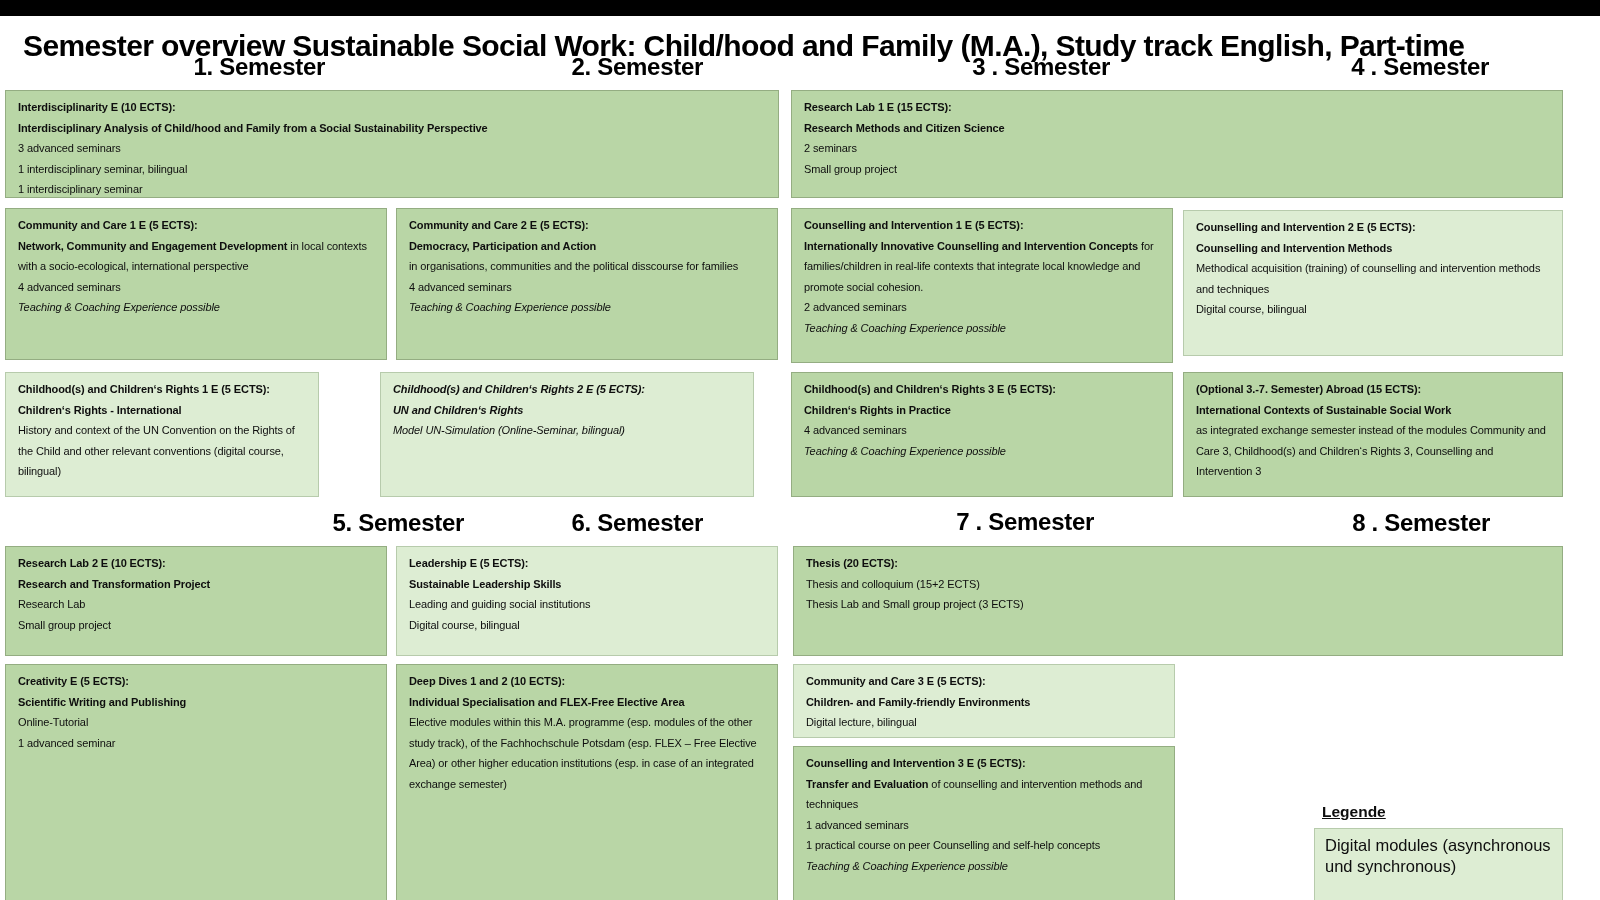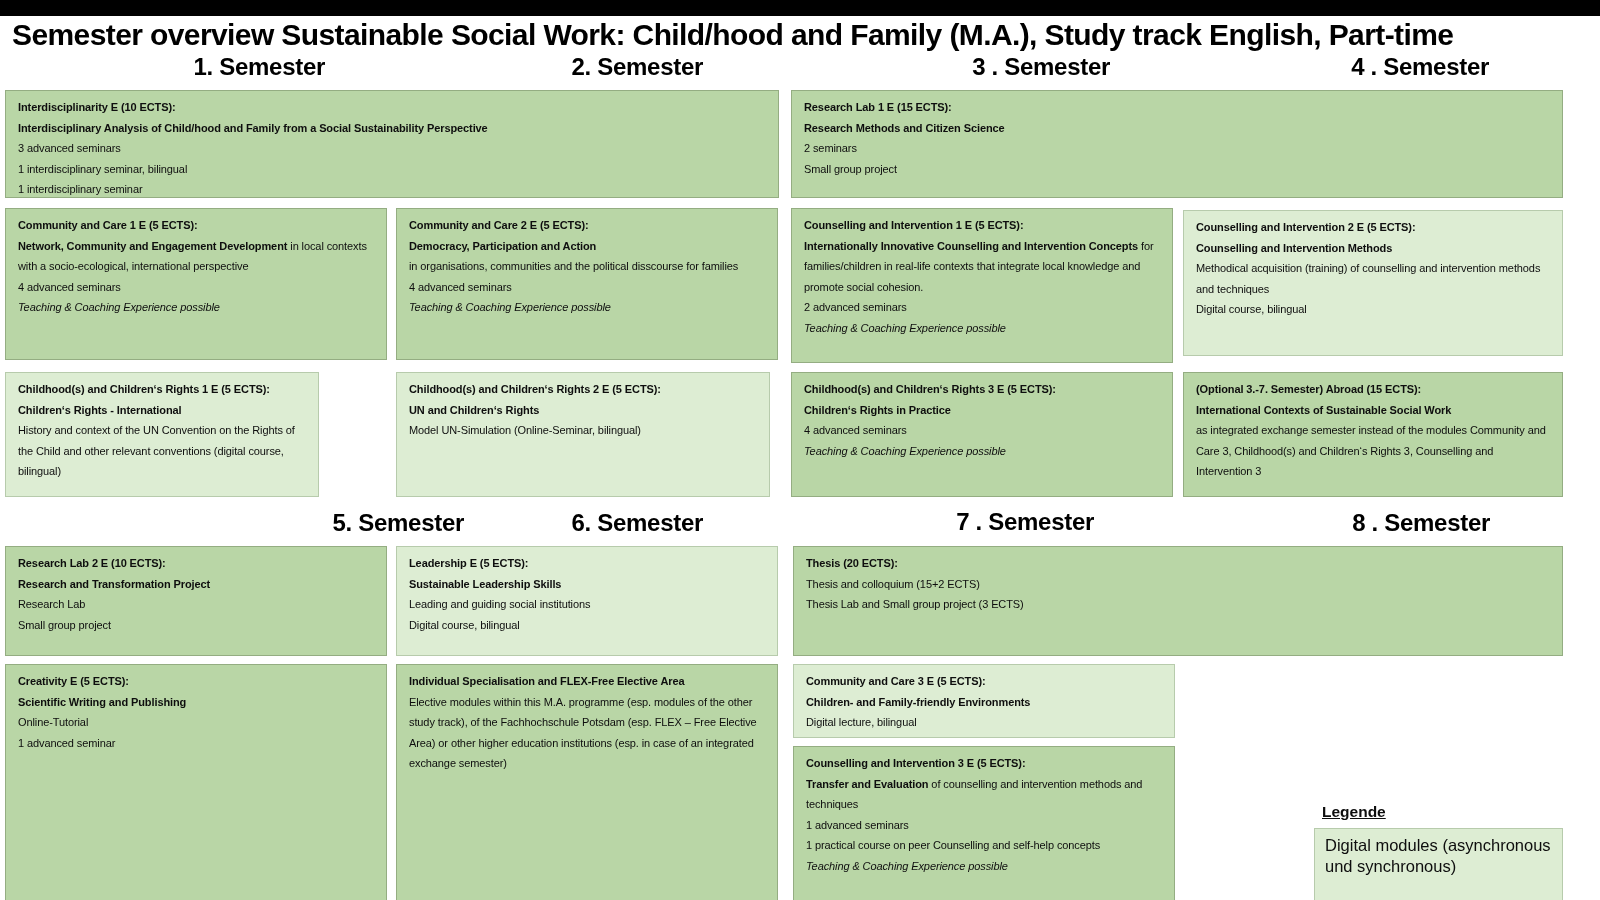--- a/index.html
+++ b/index.html
@@ -1,19 +1,19 @@
 <!DOCTYPE html>
 <html><head>
 <meta charset="utf-8">
 <style>
   html,body {margin:0; padding:0; background:#ffffff;}
   body {font-family:"Liberation Sans","DejaVu Sans",sans-serif;}
   .page {position:relative; width:1600px; height:900px; overflow:hidden; background:#ffffff;}
   .topbar {position:absolute; left:0; top:0; width:1600px; height:16px; background:#000000;}
-  .title {position:absolute; left:10px; top:16px; margin:2px; font-size:30px; font-weight:700;
+  .title {position:absolute; left:10px; top:16px; margin:13px; font-size:30px; font-weight:700;
           letter-spacing:-0.6px; white-space:nowrap; color:#000000;}
   .sem-header {position:absolute; width:300px; font-size:24px; font-weight:700;
                text-align:right; color:#000000; letter-spacing:-0.3px;}
   .sh1 {left:25px;  top:53px;}
   .sh2 {left:403px; top:53px;}
   .sh3 {left:810px; top:53px;}
   .sh4 {left:1189px;top:53px;}
   .sh5 {left:164px; top:509px;}
   .sh6 {left:403px; top:509px;}
   .sh7 {left:794px; top:486px;margin-top:22px;}
@@ -26,21 +26,21 @@
   .i {font-style:italic;}
   .ln {margin:0;}
   
   .area-r1c12 {left:5px;    top:90px;  width:774px; height:108px;}
   .area-r1c34 {left:791px;  top:90px;  width:772px; height:108px;}
   .area-r2c1  {left:5px;    top:208px; width:382px; height:152px;}
   .area-r2c2  {left:396px;  top:208px; width:382px; height:152px;}
   .area-r2c3  {left:791px;  top:208px; width:382px; height:155px;}
   .area-r2c4  {left:1183px; top:210px; width:380px; height:146px;}
   .area-r3c1  {left:5px;    top:372px; width:314px; height:125px;}
-  .area-r3c2  {left:396px;  top:372px; width:374px; height:125px;}
+  .area-r3c2  {left:380px;  top:372px; width:374px; height:125px;font-style:italic;}
   .area-r3c3  {left:791px;  top:372px; width:382px; height:125px;}
   .area-r3c4  {left:1183px; top:372px; width:380px; height:125px;}
   .area-r4c1  {left:5px;    top:546px; width:382px; height:110px;}
   .area-r4c2  {left:396px;  top:546px; width:382px; height:110px;}
   .area-r4c34 {left:793px;  top:546px; width:770px; height:110px;}
   .area-r5c1  {left:5px;    top:664px; width:382px; height:246px;}
   .area-r5c2  {left:396px;  top:664px; width:382px; height:246px;}
   .area-r5c3a {left:793px;  top:664px; width:382px; height:74px;}
   .area-r5c3b {left:793px;  top:746px; width:382px; height:164px;}
   .legend-title {position:absolute; left:1322px; top:803px; font-size:15.5px; font-weight:700;
@@ -143,20 +143,21 @@
       <div class="ln"><span>Thesis and colloquium (15+2 ECTS)</span></div>
       <div class="ln"><span>Thesis Lab and Small group project (3 ECTS)</span></div>
     </div>
     <div class="box presence area-r5c1" style="background: rgb(185, 214, 166);">
       <div class="ln"><span class="b">Creativity E (5 ECTS):</span></div>
       <div class="ln"><span class="b">Scientific Writing and Publishing</span></div>
       <div class="ln"><span>Online-Tutorial</span></div>
       <div class="ln"><span>1 advanced seminar</span></div>
     </div>
     <div class="box presence area-r5c2" style="background: rgb(185, 214, 166);">
+      <div class="ln"><span class="b">Deep Dives 1 and 2 (10 ECTS):</span></div>
       <div class="ln"><span class="b">Individual Specialisation and FLEX-Free Elective Area</span></div>
       <div class="ln"><span>Elective modules within this M.A. programme (esp. modules of the other study track), of the Fachhochschule Potsdam (esp. FLEX – Free Elective Area) or other higher education institutions (esp. in case of an integrated exchange semester)</span></div>
     </div>
     <div class="box digital area-r5c3a" style="background: rgb(221, 237, 211);">
       <div class="ln"><span class="b">Community and Care 3 E (5 ECTS):</span></div>
       <div class="ln"><span class="b">Children- and Family-friendly Environments</span></div>
       <div class="ln"><span>Digital lecture, bilingual</span></div>
     </div>
     <div class="box presence area-r5c3b" style="background: rgb(185, 214, 166);">
       <div class="ln"><span class="b">Counselling and Intervention 3 E (5 ECTS):</span></div>

